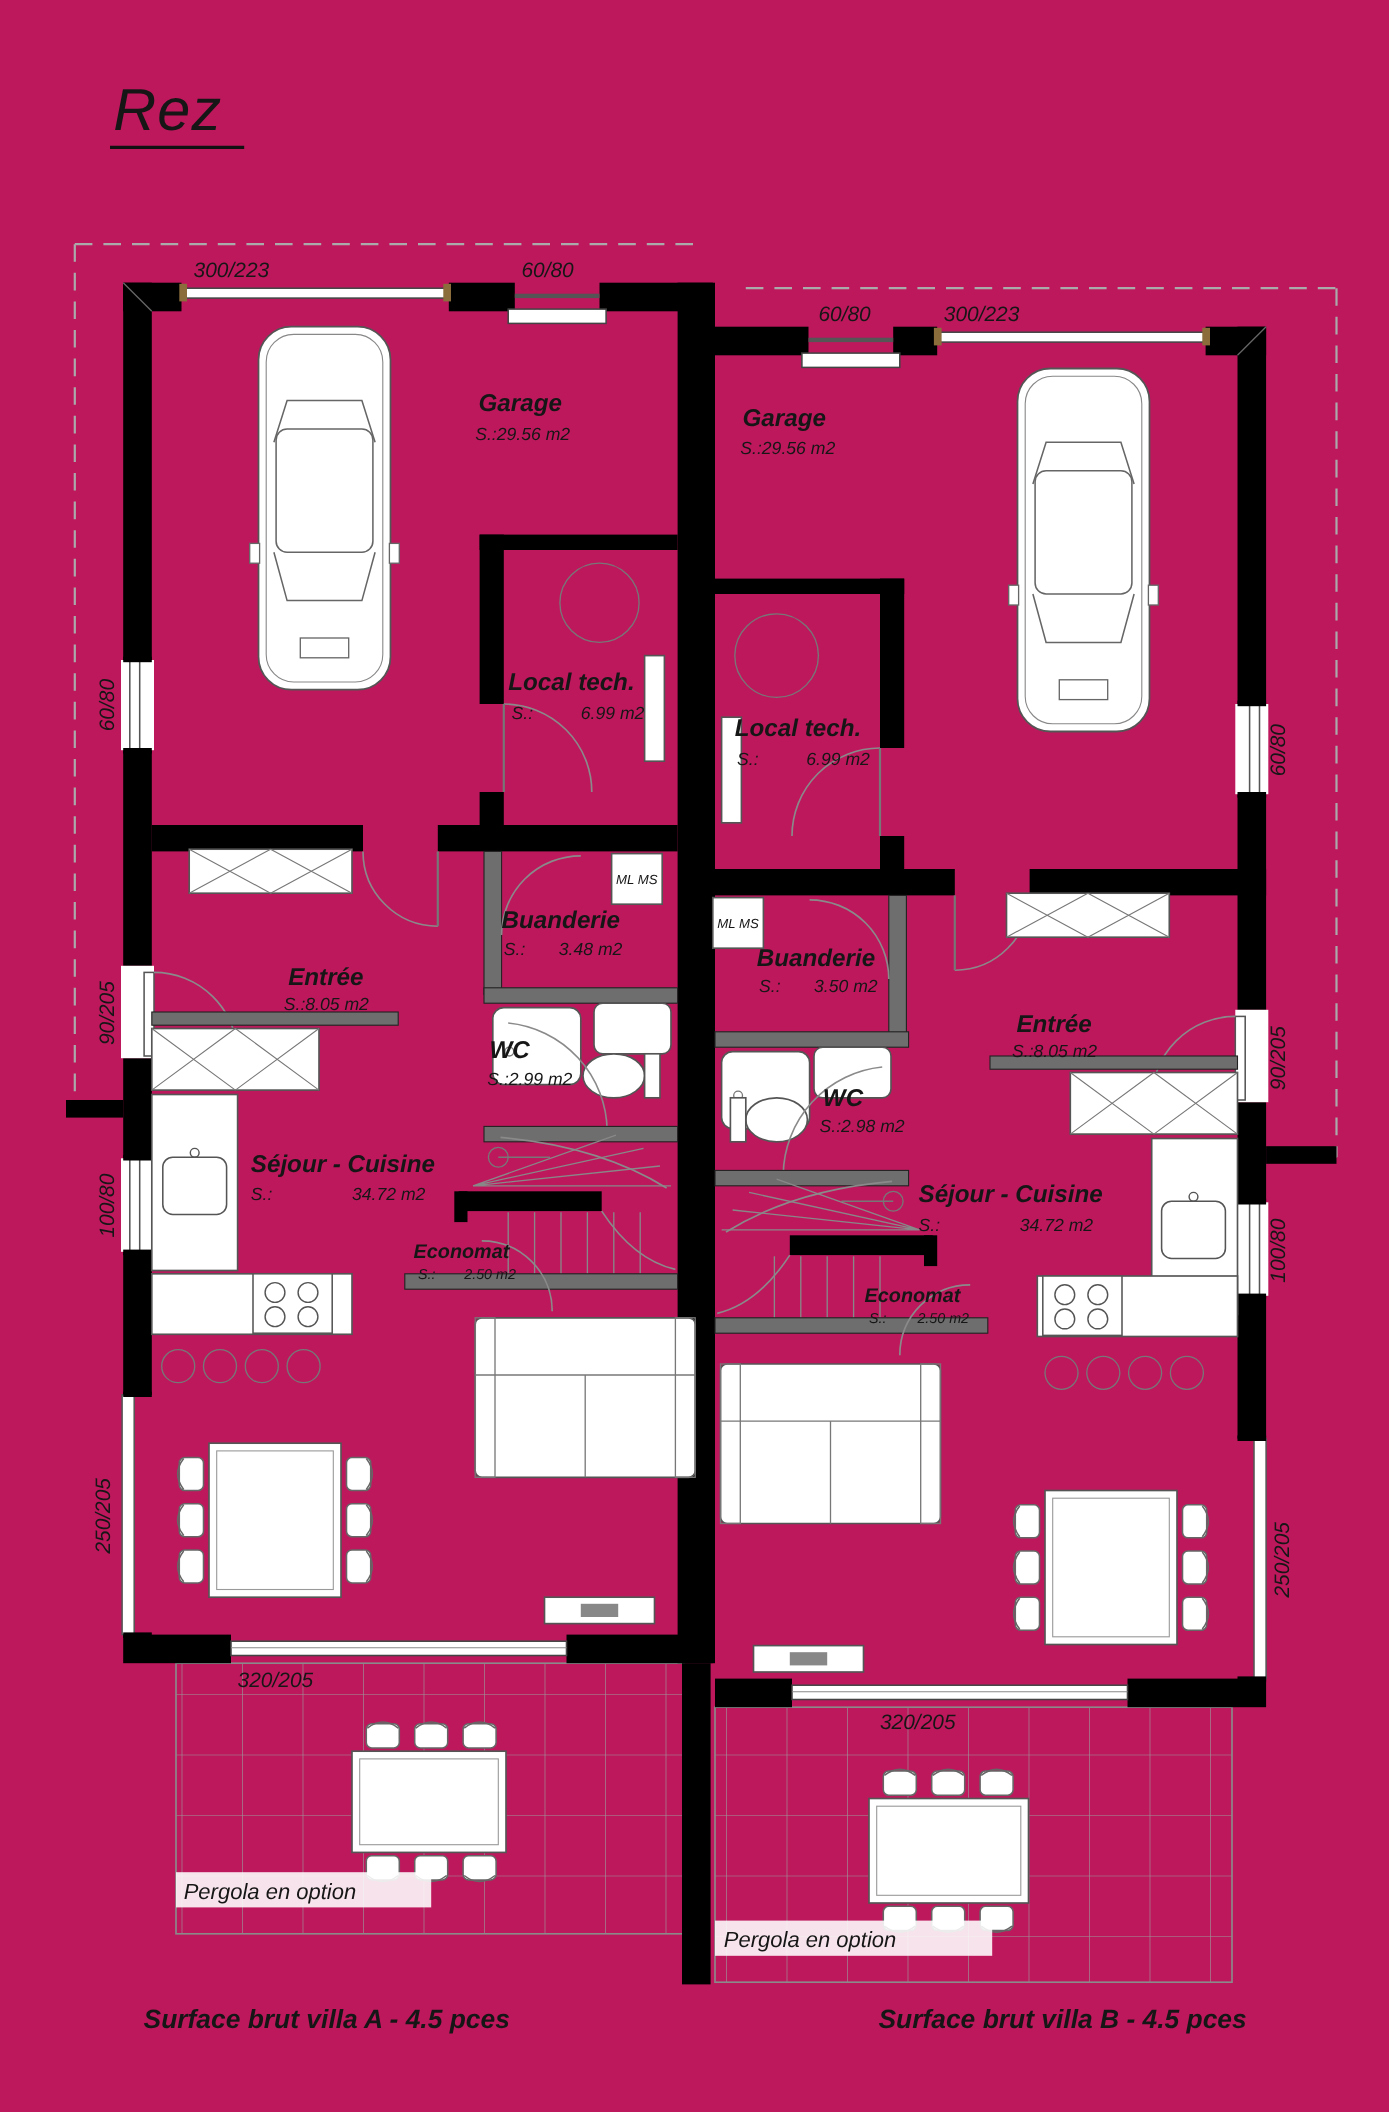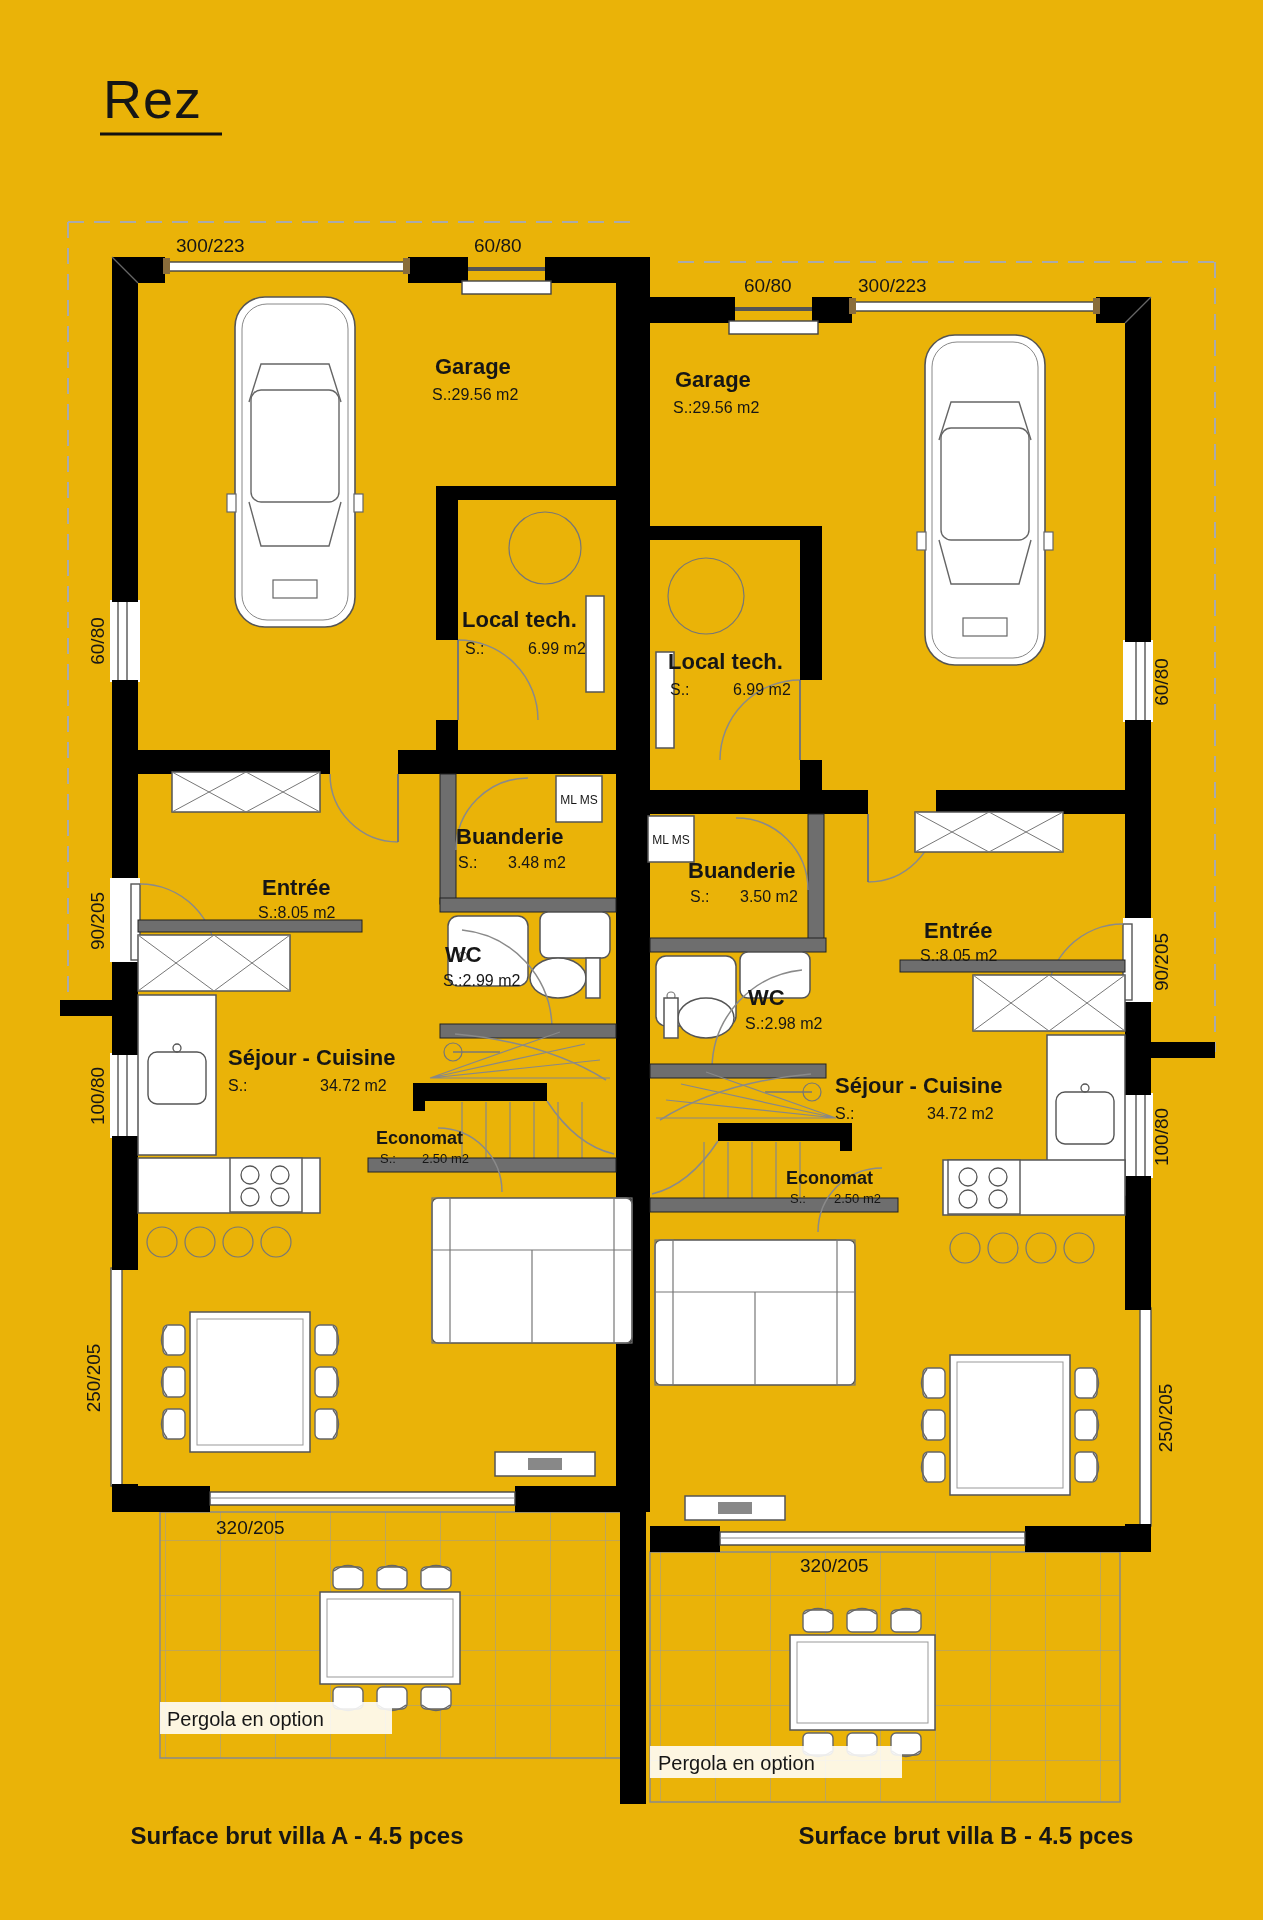--- a/index.html
+++ b/index.html
@@ -1,18 +1,18 @@
 <!DOCTYPE html>
 <html><head>
 <meta charset="utf-8">
 <style>
   html,body{margin:0;padding:0;background:#ffffff;}
   .page{
-    position:relative;width:1263px;height:1920px;background:#eab308;
-    font-family:"Liberation Sans", sans-serif;color:#111;overflow:hidden;
+    position:relative;width:1263px;height:1920px;background:#be185d;
+    font-family:"Liberation Sans", sans-serif;color:#111;overflow:hidden;font-style:italic;
   }
   svg text{fill:#161616;}
   .t-title{font-size:54px;letter-spacing:1px;}
   .t-room{font-size:22px;font-weight:bold;}
   .t-room-sm{font-size:18px;font-weight:bold;}
   .t-area{font-size:16px;}
   .t-area-sm{font-size:13px;}
   .t-dim{font-size:19px;}
   .t-tiny{font-size:12px;}
   .t-caption{font-size:24px;font-weight:bold;}

